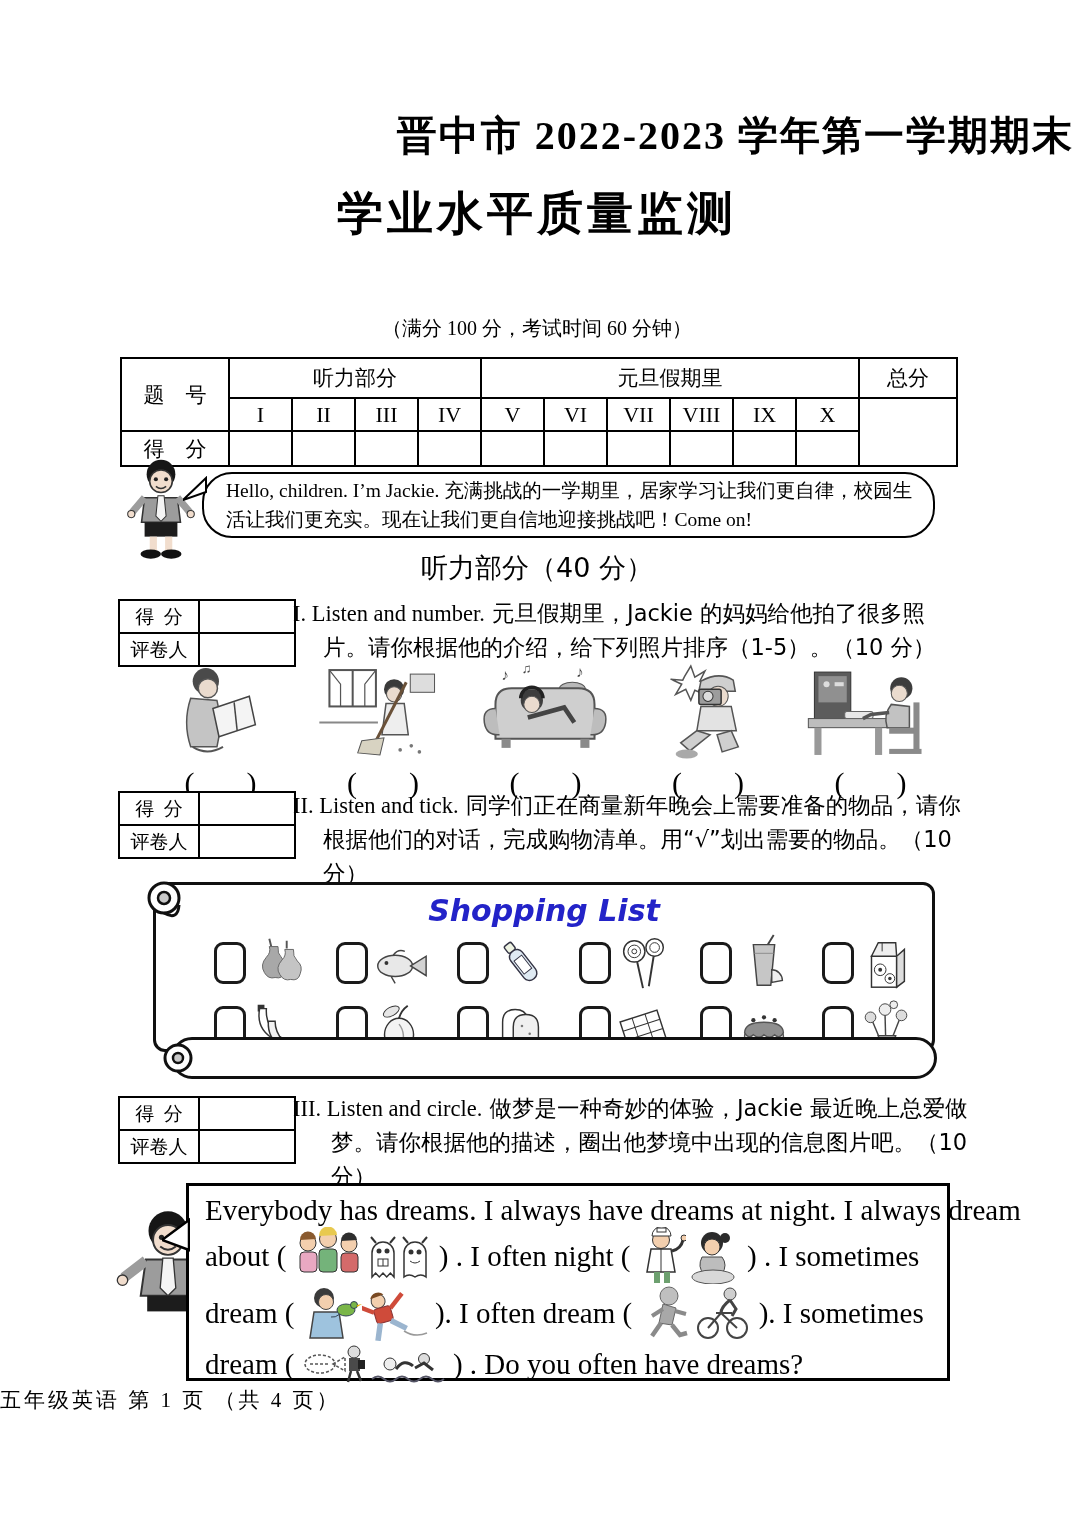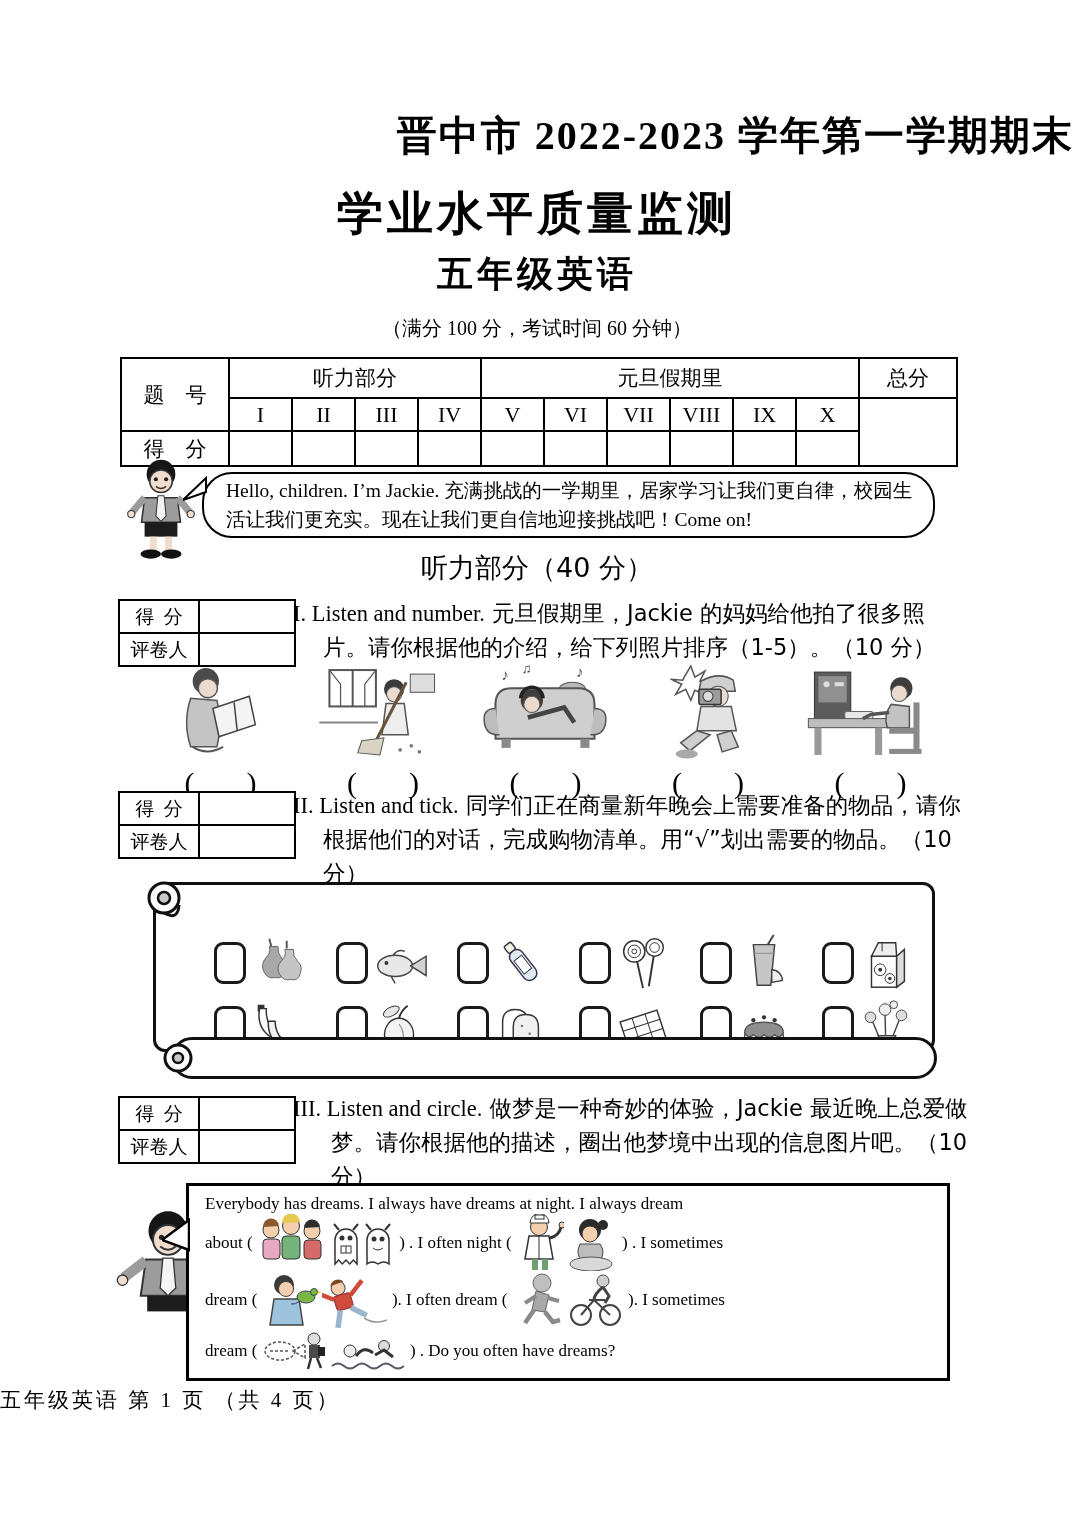--- a/index.html
+++ b/index.html
@@ -55,36 +55,35 @@
                   font-family:"DejaVu Sans", sans-serif; }
   .scroll-grid { position:absolute; left:14px; top:46px; width:768px; }
   .s-row { display:flex; justify-content:space-between; padding:0 22px 0 44px; height:64px; align-items:center; }
   .s-cell { display:flex; align-items:center; }
   .cb { width:32px; height:42px; border:3px solid #1a1a1a; border-radius:9px; background:#fff; flex:none; }
   .s-cell svg { width:60px; height:60px; margin-left:2px; }
   .curl { position:absolute; }
 
   
   .dream-box { position:absolute; left:186px; top:1183px; width:764px; height:198px; border:3px solid #000; background:#fff;
-               padding:8px 12px 6px 16px; font-size:17px; display:flex; flex-direction:column; justify-content:space-between; }
+               padding:8px 12px 6px 16px; font-size:29px; display:flex; flex-direction:column; justify-content:space-between; }
   .d-row { display:flex; align-items:center; }
   .d-row .t { white-space:pre; }
   .d-row svg { flex:none; }
   .dream-tail { position:absolute; left:-27px; top:30px; }
 
   .footer { position:absolute; top:1386px; left:0; width:100%; font-size:21px; letter-spacing:3px; }
 </style>
 </head>
 <body>
 
 <div class="page">
 
   <div class="title1">晋中市 2022-2023 学年第一学期期末</div>
   <div class="title2">学业水平质量监测</div>
-  <div class="title3">五年级英语</div>
   <div class="exam-note">（满分 100 分，考试时间 60 分钟）</div>
 
   <table class="score-table">
     <colgroup>
       <col style="width:108px">
       <col style="width:63px">
         <col style="width:63px">
         <col style="width:63px">
         <col style="width:63px">
       <col style="width:63px">
@@ -273,20 +272,21 @@
         </tr>
   </tbody>
     </table>
 
   <div class="sec-text hang1" style="top:789px;">
     <span class="en">II. Listen and tick.</span><span class="zh"> 同学们正在商量新年晚会上需要准备的物品，请你根据他们的对话，完成购物清单。用“√”划出需要的物品。（10 分）</span>
   </div>
 
   <div class="scroll">
     <div class="scroll-body">
+      <div class="scroll-title" style="color:#2323c8;">Shopping List</div>
       <div class="scroll-grid">
         <div class="s-row">
           <div class="s-cell">
             <div class="cb"></div>
             <svg viewBox="0 0 62 62">
               <line x1="24" y1="14" x2="22" y2="6" stroke="#555" stroke-width="2"></line>
               <line x1="40" y1="16" x2="40" y2="8" stroke="#555" stroke-width="2"></line>
               <path d="M22 14 q2 6 -3 11 q-7 8 -2 16 q4 7 11 5 q8 2 10 -6 q3 -8 -3 -14 q-5 -5 -4 -12 z" fill="#a8a8a8" stroke="#666"></path>
               <path d="M38 17 q2 6 -3 11 q-7 8 -2 15 q4 7 11 5 q8 2 10 -6 q3 -8 -3 -13 q-5 -5 -4 -12 z" fill="#c4c4c4" stroke="#666"></path>
             </svg>

